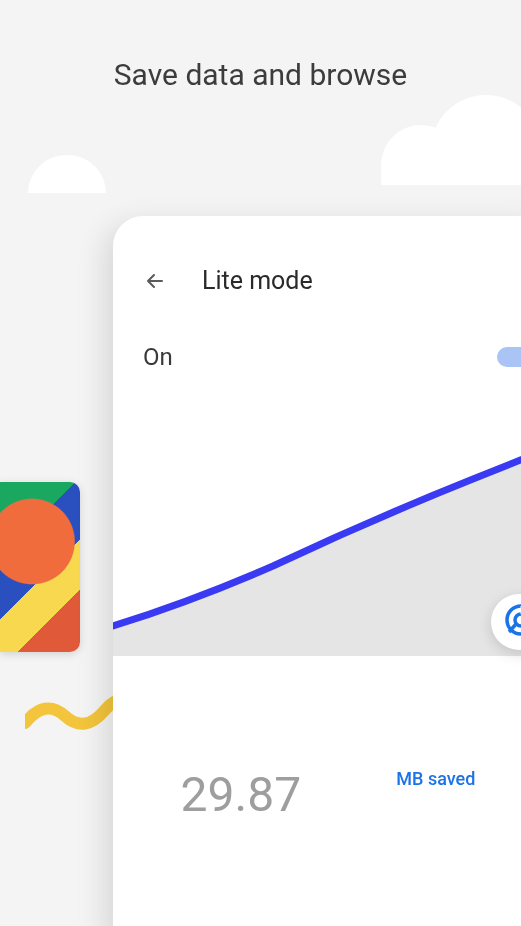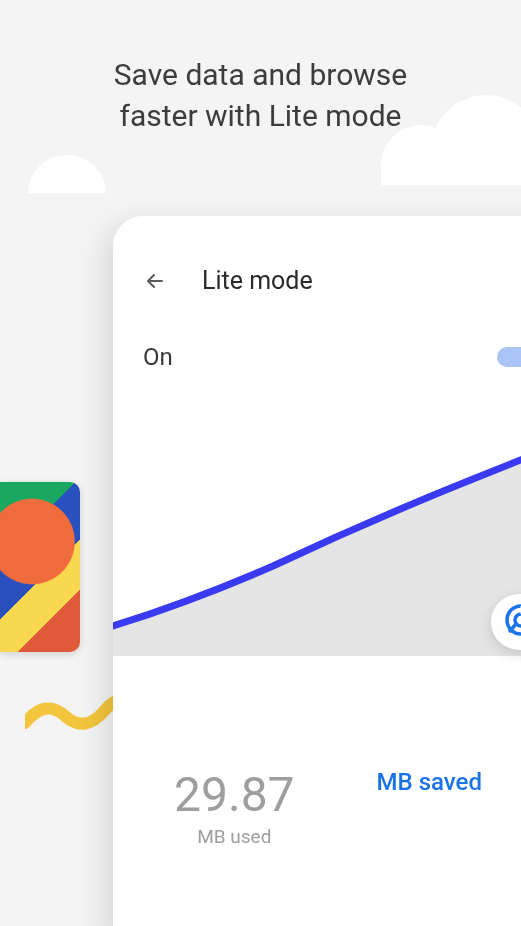--- a/index.html
+++ b/index.html
@@ -203,33 +203,32 @@
       font-size: 19px;
       color: #9e9e9e;
       margin-top: 2px;
     }
     .stat-saved .value {
       font-size: 48px;
       color: #1a73e8;
       font-weight: 500;
     }
     .stat-saved .label {
-      font-size: 24px;
+      font-size: 18px;
       color: #1a73e8;
       margin-top: 2px;
       font-weight: 500;
       text-align: center;
     }
   </style>
 </head>
 <body>
 
 <div class="headline">
   <span>Save data and browse</span><br>
-  <span>faster with Lite mode</span>
 </div>
 
 <div class="cloud-left"></div>
 <div class="cloud-right"></div>
 
 <div class="art-thumb"></div>
 
 <svg class="wave" viewBox="0 0 100 60">
   <path d="M0,35 Q20,10 40,28 T80,22 T120,30" stroke="#f3c53c" stroke-width="12" fill="none" stroke-linecap="round"></path>
 </svg>
@@ -268,20 +267,19 @@
         <path d="M16 10 L30 10" stroke="#1a73e8" stroke-width="3.5"></path>
         <path d="M11 20 L4 28" stroke="#1a73e8" stroke-width="3.5"></path>
         <path d="M21 20 L24 6" stroke="#fff" stroke-width="0"></path>
       </svg>
     </span>
   </div>
 
   <div class="stats">
     <div class="stat stat-used">
       <div class="value">29.87</div>
-      <div class="label">MB used</div>
     </div>
     <div class="stat stat-saved">
       <div class="label">MB saved</div>
     </div>
   </div>
 
 </div>
 
 </body></html>

